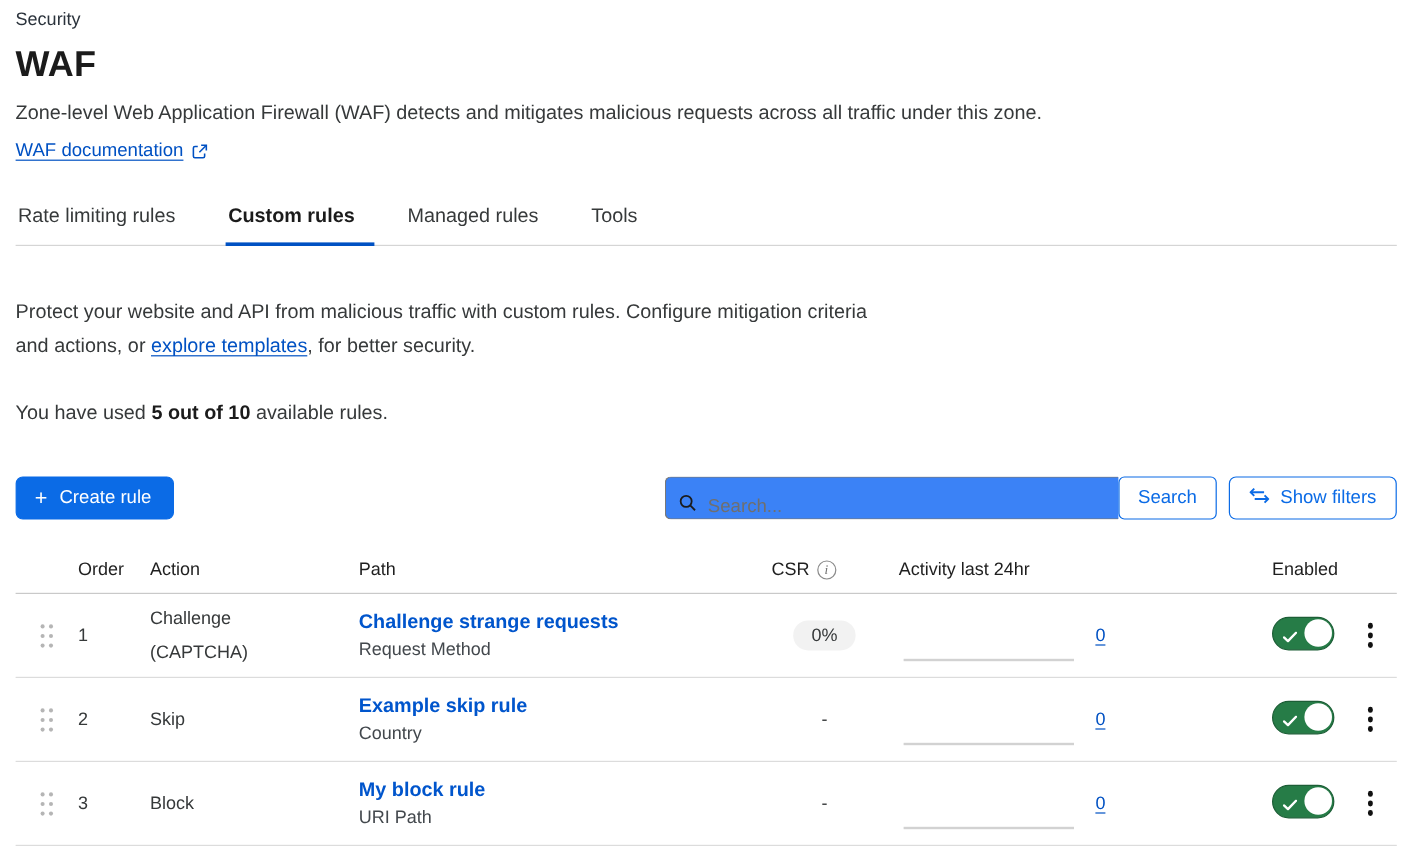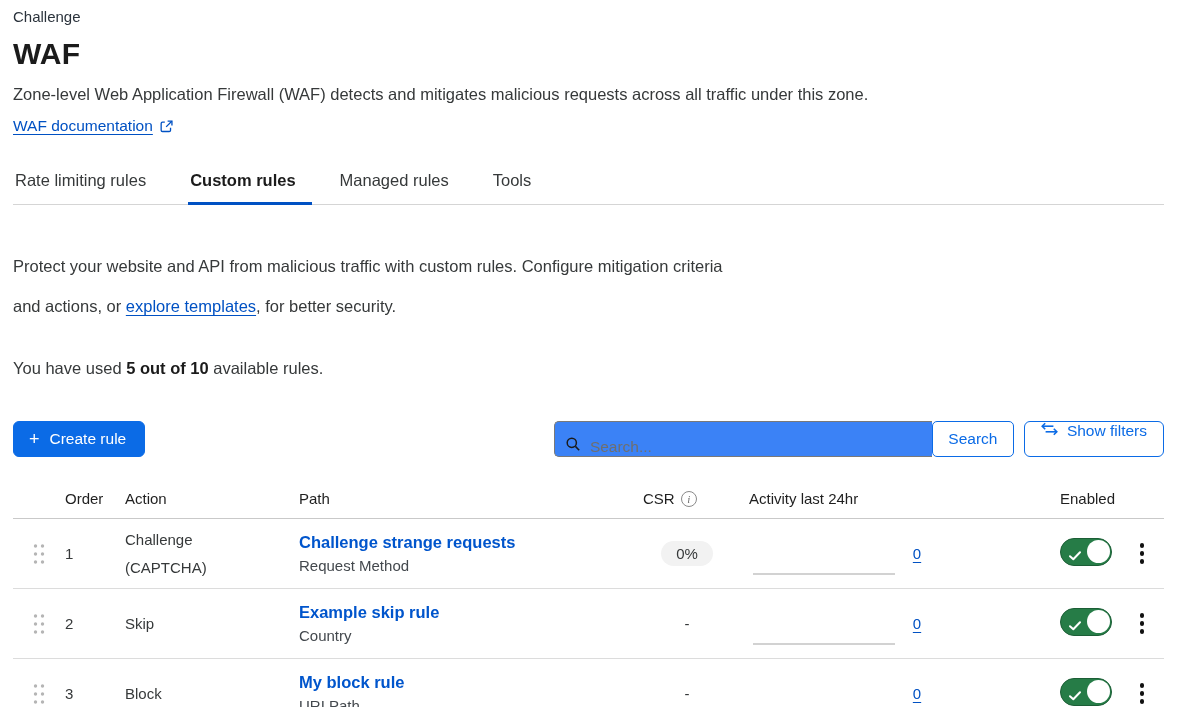--- a/index.html
+++ b/index.html
@@ -22,21 +22,21 @@
 
   
   .tabs { margin-top:36px; display:flex; gap:40px; border-bottom:1px solid #d5d5d5; }
   .tab { font-size:16.5px; color:#36393a; padding:0 2px 14px 2px; cursor:pointer; position:relative; }
   .tab.active { font-weight:700; color:#1b1b1b; }
   .tab.active::after {
     content:""; position:absolute; left:0; right:-14px; bottom:-1px; height:3px; background:#0051c3;
   }
 
   
-  .intro { margin-top:41px; font-size:16.5px; line-height:40px; max-width:735px; color:#36393a; }
+  .intro { margin-top:41px; font-size:16.5px; line-height:28px; max-width:735px; color:#36393a; }
   .usage { margin-top:33px; font-size:16.5px; color:#36393a; }
   .usage b { color:#1b1b1b; }
 
   
   .toolbar { margin-top:43px; display:flex; align-items:center; }
   .btn-primary {
     display:inline-flex; align-items:center; gap:10px;
     background:#0b6be6; color:#fff; border:1px solid #0b6be6; border-radius:6px;
     height:36px; padding:0 18px 0 15px; font-size:15.5px; cursor:pointer;
     font-family:"Liberation Sans", sans-serif;
@@ -54,21 +54,21 @@
     font-family:"Liberation Sans", sans-serif; background:transparent;
   }
   .search-box input::placeholder { color:#6f6f6f; }
   .btn-search {
     width:82px; height:36px; background:#fff; color:#0b6be6;
     border:1px solid #0b6be6; border-radius:5px; font-size:15.5px; cursor:pointer;
     font-family:"Liberation Sans", sans-serif;
   }
   .btn-filters {
     margin-left:10px; height:36px; padding:0 16px;
-    display:inline-flex; align-items:flex-start; gap:9px;
+    display:inline-flex; align-items:center; gap:9px;
     background:#fff; color:#0b6be6; border:1px solid #0b6be6; border-radius:6px;
     font-size:15.5px; cursor:pointer; font-family:"Liberation Sans", sans-serif;
   }
 
   
   .table { margin-top:28px; }
   .tgrid {
     display:grid;
     grid-template-columns:52px 60px 174px 338px 100px 160px 40px 1fr 60px 44px;
     align-items:center;
@@ -109,21 +109,21 @@
     width:16px; height:16px; border:1px solid #8a8a8a; border-radius:50%;
     color:#6e6e6e; font-size:11px; display:inline-flex; align-items:center; justify-content:center;
     font-family:"Liberation Serif", serif; font-style:italic;
   }
 </style>
 </head>
 <body>
 
 <div class="page">
 
-  <div class="eyebrow">Challenge</div>
+  <div class="eyebrow">Security</div>
   <h1 class="title">WAF</h1>
   <div class="desc">Zone-level Web Application Firewall (WAF) detects and mitigates malicious requests across all traffic under this zone.</div>
   <div class="doclink-row">
     <a class="link">WAF documentation</a>
     <span class="ext-icon">
       <svg width="15" height="15" viewBox="0 0 16 16" fill="none" stroke="#0051c3" stroke-width="1.4">
         <path d="M6.2 3.3H3.7c-.8 0-1.4.6-1.4 1.4v7.2c0 .8.6 1.4 1.4 1.4h7.2c.8 0 1.4-.6 1.4-1.4V9.4"></path>
         <path d="M9.2 2.2h4.6v4.6"></path>
         <path d="M13.6 2.4 7.6 8.4"></path>
       </svg>

